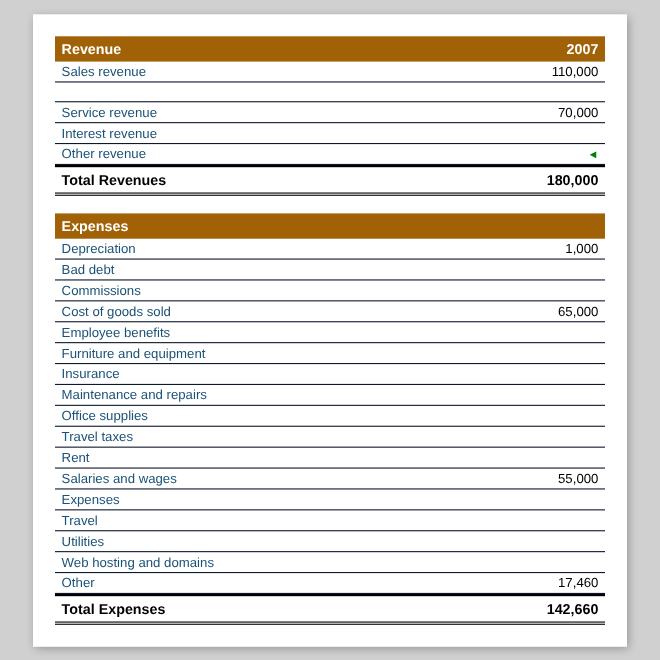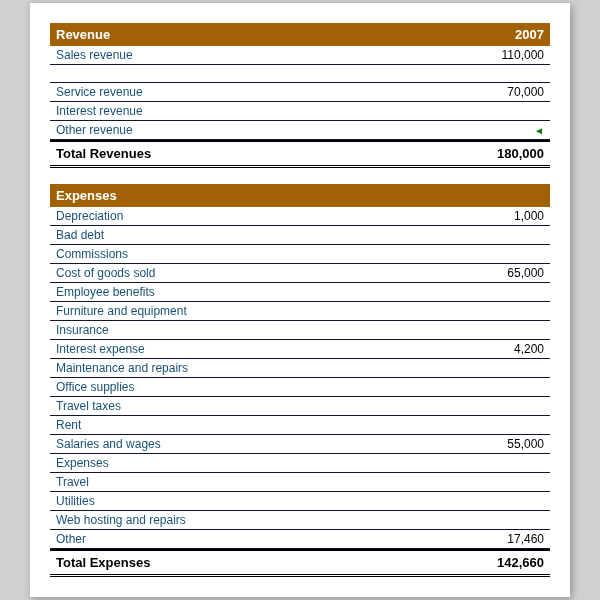--- a/index.html
+++ b/index.html
@@ -127,24 +127,20 @@
       </div>
       <div class="data-row">
         <span class="label">Furniture and equipment</span>
         <span class="value"></span>
       </div>
       <div class="data-row">
         <span class="label">Insurance</span>
         <span class="value"></span>
       </div>
       <div class="data-row">
-        <span class="label">Interest expense</span>
-        <span class="value">4,200</span>
-      </div>
-      <div class="data-row">
         <span class="label">Maintenance and repairs</span>
         <span class="value"></span>
       </div>
       <div class="data-row">
         <span class="label">Office supplies</span>
         <span class="value"></span>
       </div>
       <div class="data-row">
         <span class="label">Travel taxes</span>
         <span class="value"></span>
@@ -163,21 +159,21 @@
       </div>
       <div class="data-row">
         <span class="label">Travel</span>
         <span class="value"></span>
       </div>
       <div class="data-row">
         <span class="label">Utilities</span>
         <span class="value"></span>
       </div>
       <div class="data-row">
-        <span class="label">Web hosting and repairs</span>
+        <span class="label">Web hosting and domains</span>
         <span class="value"></span>
       </div>
       <div class="data-row">
         <span class="label">Other</span>
         <span class="value">17,460</span>
       </div>
     </div>
 
   <div class="total-row">
     <span>Total Expenses</span>

